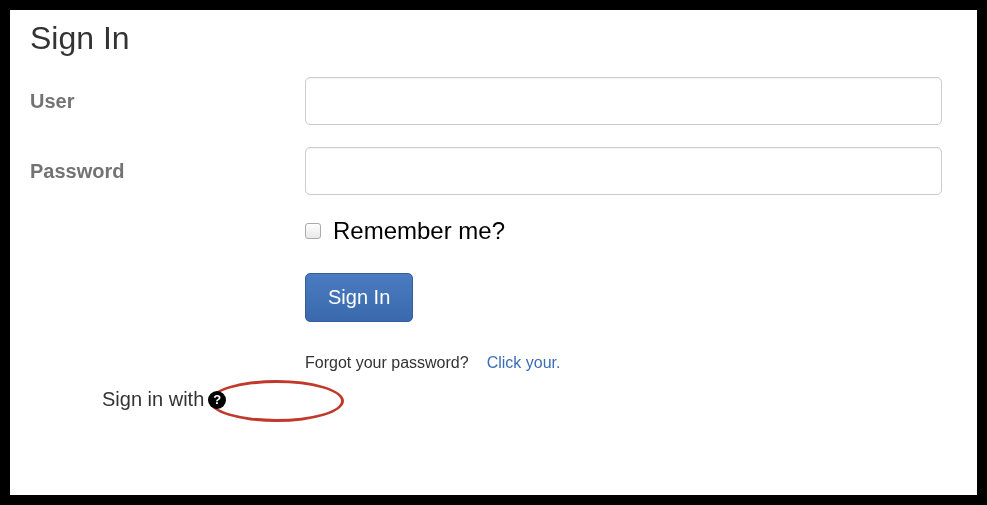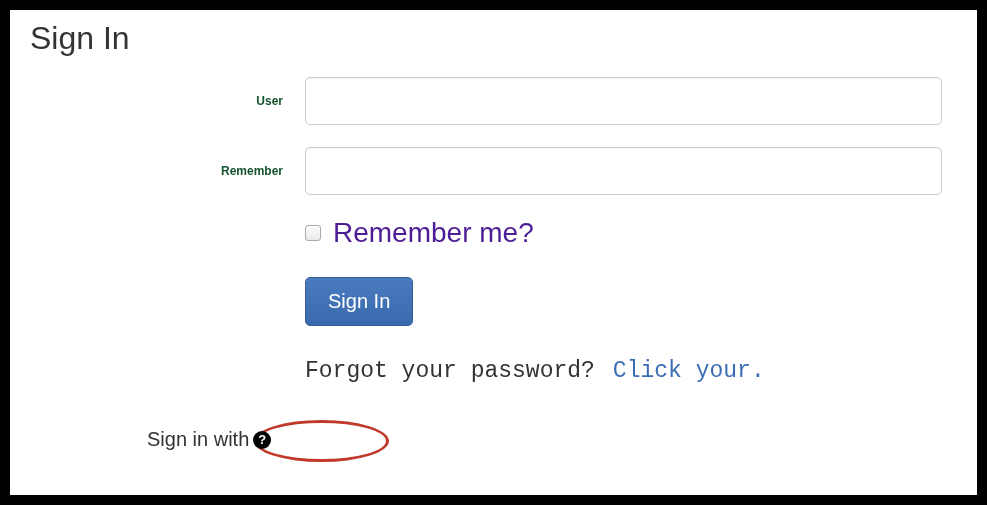--- a/index.html
+++ b/index.html
@@ -30,25 +30,25 @@
     .form-area {
       width: 100%;
     }
     .form-row {
       display: flex;
       align-items: center;
       margin-bottom: 22px;
     }
     .label-col {
       width: 275px;
-      text-align: right;
+      text-align: left;
       padding-right: 22px;
-      font-size: 12px;
+      font-size: 20px;
       font-weight: 700;
-      color: #14532d;
+      color: #737373;
     }
     .input-col {
       flex: 1;
       padding-right: 15px;
     }
     .text-input {
       width: 100%;
       height: 48px;
       border: 1px solid #ccc;
       border-radius: 5px;
@@ -67,57 +67,56 @@
       width: 16px;
       height: 16px;
       border: 1px solid #aaa;
       border-radius: 3px;
       background: linear-gradient(#fdfdfd, #e9e9e9);
       margin-right: 12px;
       appearance: none;
       -webkit-appearance: none;
     }
     .checkbox-label {
-      font-size: 28px;
-      color: #4c1d95;
+      font-size: 24px;
+      color: #000000;
       font-weight: 400;
     }
     .button-row {
       margin-left: 275px;
       margin-bottom: 32px;
     }
     .signin-button {
       background: #4070b0;
       background: linear-gradient(#4a7bc0, #3a6aad);
       border: 1px solid #355e9a;
       color: #fff;
       font-size: 20px;
       padding: 12px 22px;
       border-radius: 5px;
       cursor: pointer;
     }
     .forgot-row {
       margin-left: 275px;
-      margin-bottom: 44px;
-      font-size: 23px;
+      margin-bottom: 16px;
+      font-size: 16px;
       display: flex;
       align-items: baseline;
-      font-family: Liberation Mono, monospace;
     }
     .forgot-text {
       color: #333;
       margin-right: 18px;
     }
     .forgot-link {
       color: #3a6db5;
       text-decoration: none;
       cursor: pointer;
     }
     .sso-row {
-      margin-left: 117px;
+      margin-left: 72px;
       font-size: 20px;
       color: #333;
       position: relative;
       display: flex;
       align-items: center;
     }
     .sso-link {
       color: #3a6db5;
       text-decoration: none;
       cursor: pointer;
@@ -161,21 +160,21 @@
   <div class="form-area">
 
     <div class="form-row">
       <div class="label-col">User</div>
       <div class="input-col">
         <input type="text" class="text-input" value="" style="">
       </div>
     </div>
 
     <div class="form-row">
-      <div class="label-col">Remember</div>
+      <div class="label-col">Password</div>
       <div class="input-col">
         <input type="password" class="text-input" value="" style="">
       </div>
     </div>
 
     <div class="checkbox-row">
       <input type="checkbox" class="checkbox-input" style="">
       <span class="checkbox-label">Remember me?</span>
     </div>
 

